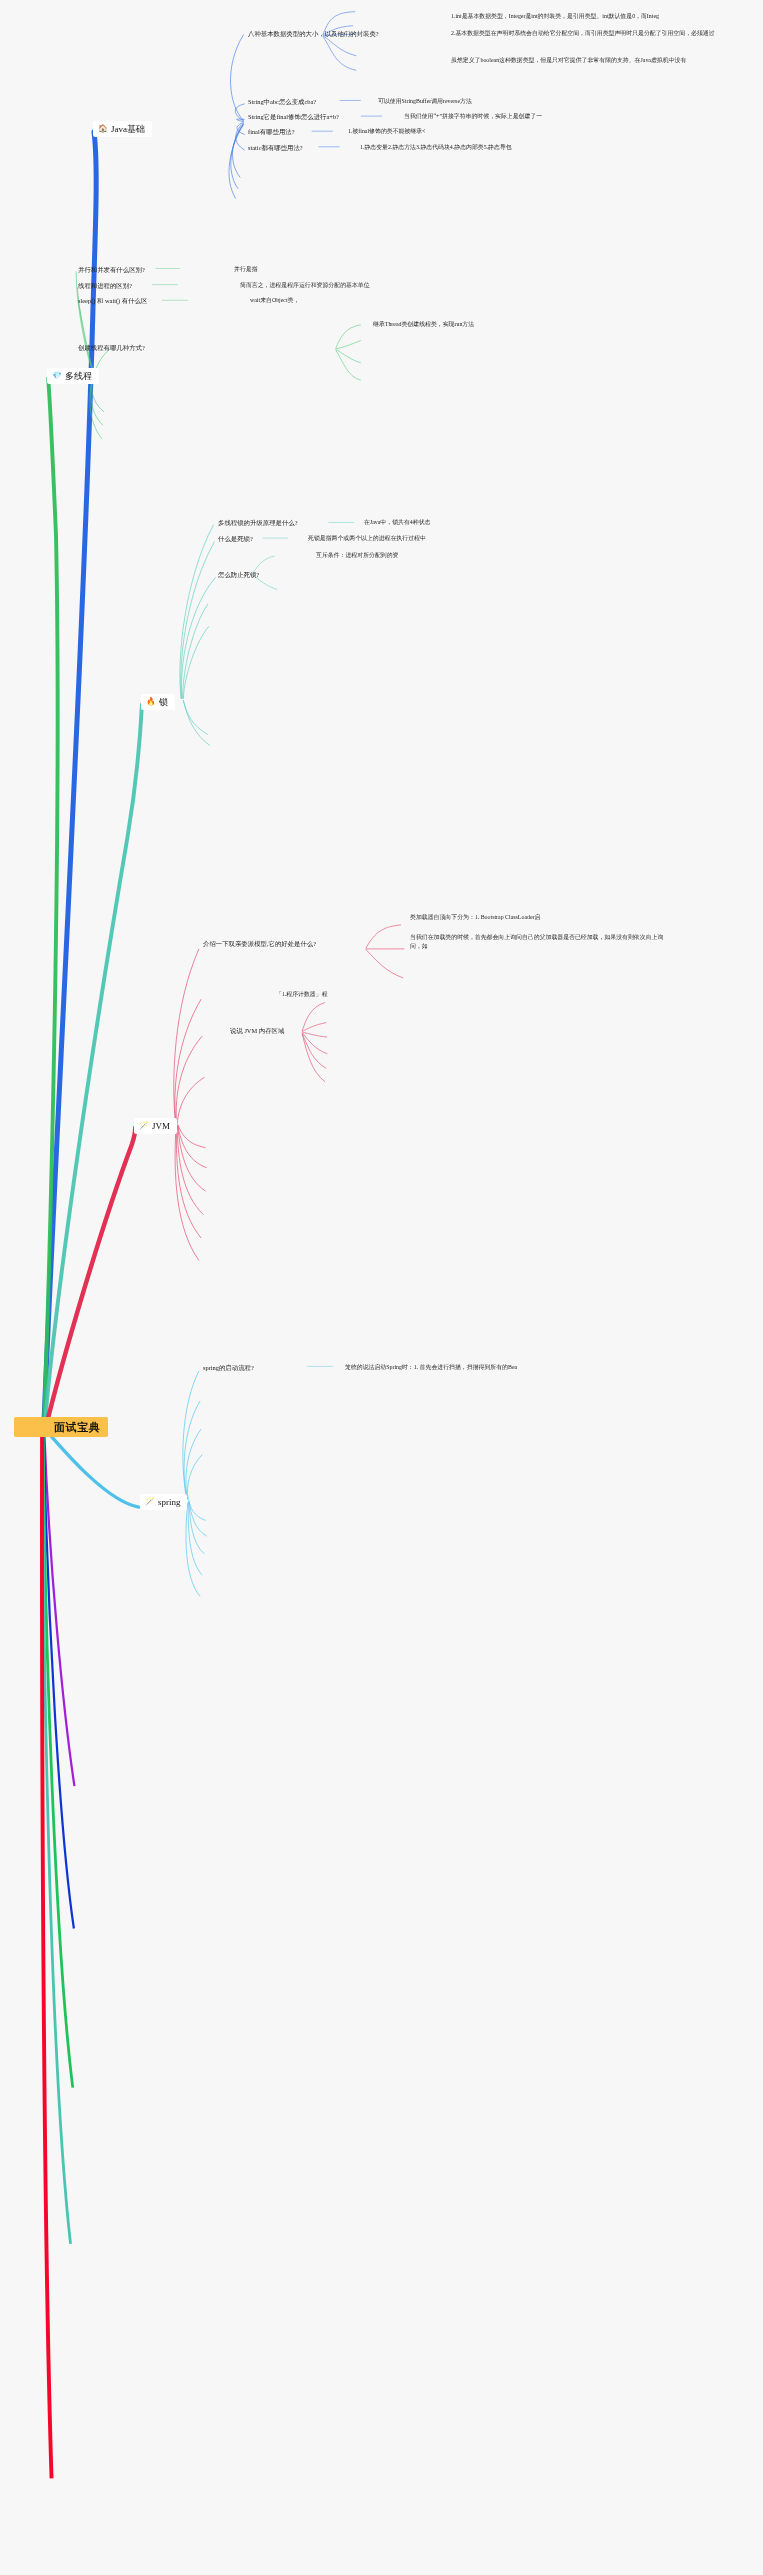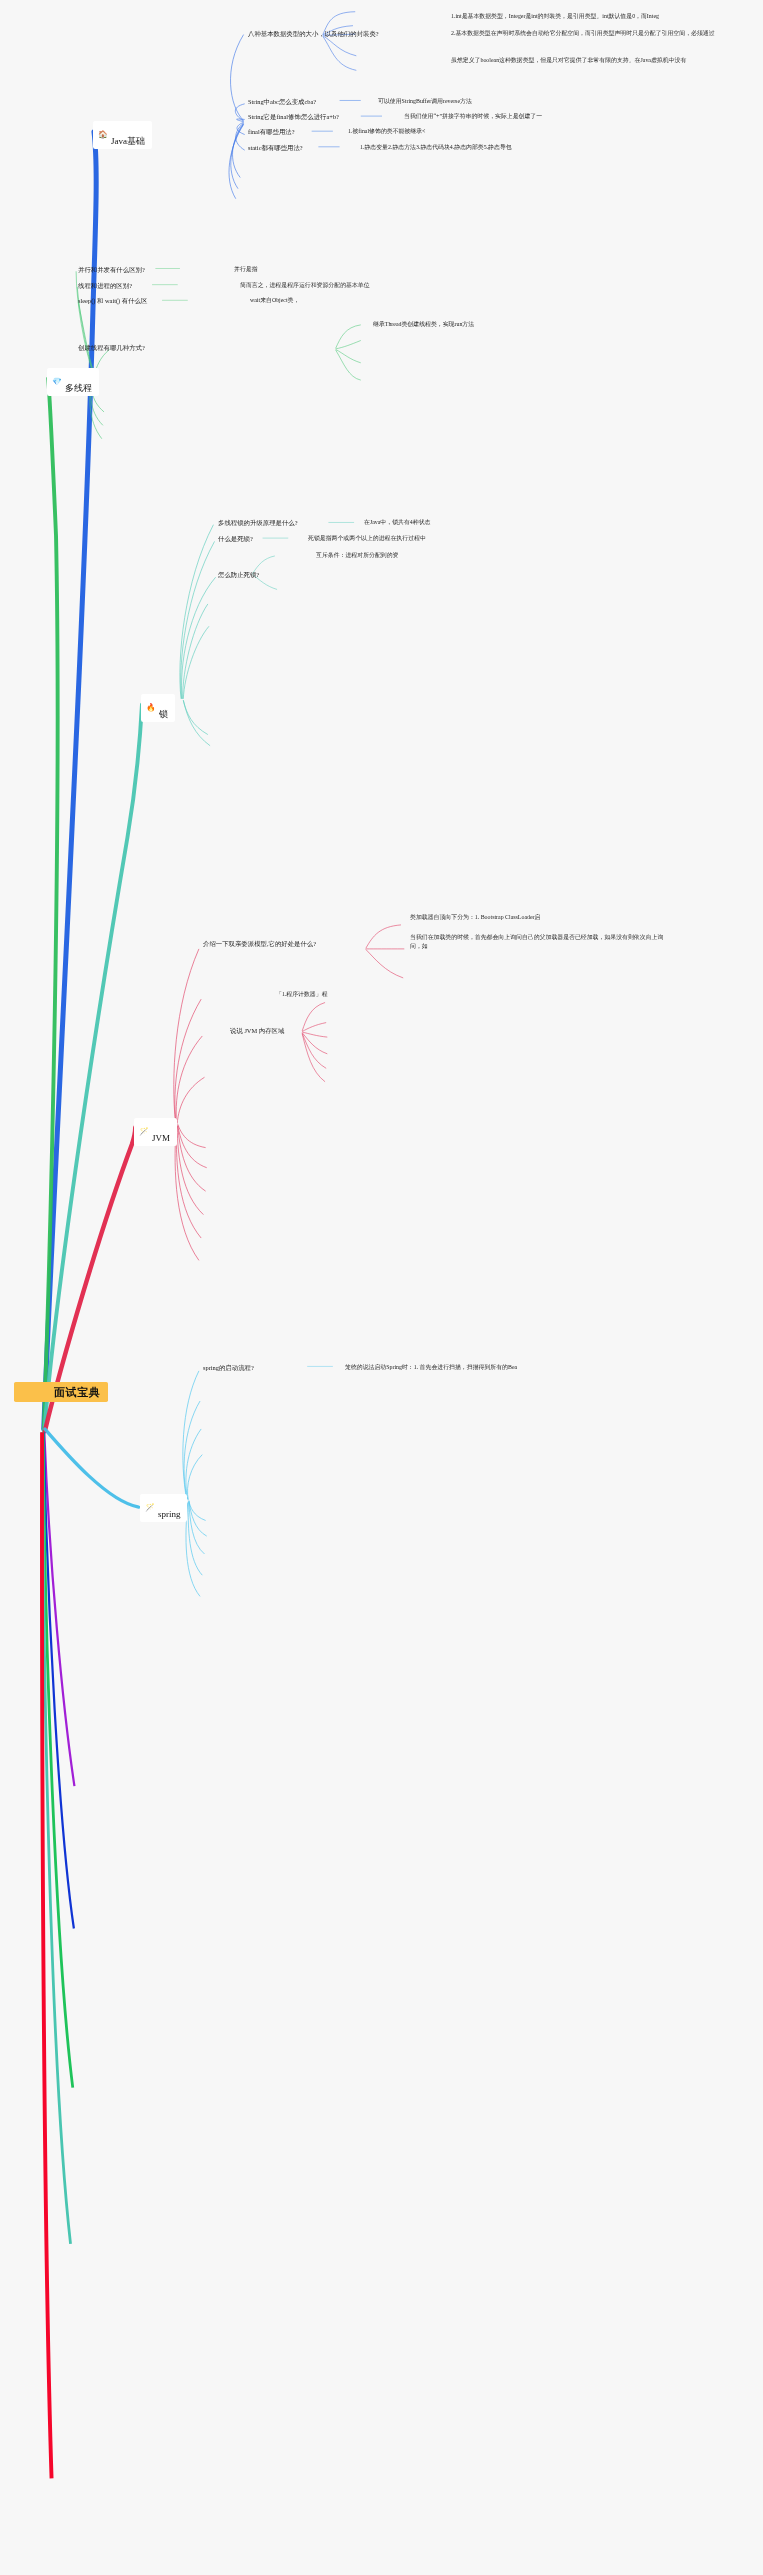--- a/index.html
+++ b/index.html
@@ -23,21 +23,21 @@
   }
 
   .branch{
     background:#ffffff;border-radius:2.2px;
     padding:2.8px 6.7px 3.3px 5.6px;
     font-size:9px;color:#141414;
     display:flex;align-items:center;gap:2.8px;
     line-height:1.15;
   }
   .branch .ico{font-size:7.8px;line-height:1;display:inline-block;}
-  .branch .lbl{font-family:"Liberation Serif","DejaVu Serif",serif;margin-top:12px;}
+  .branch .lbl{font-family:"Liberation Serif","DejaVu Serif",serif;}
 
   .topic{
     font-size:6.4px;color:#1b1b1b;
     font-family:"Liberation Serif","DejaVu Serif",serif;
     line-height:1.45;
   }
   .leaf{
     font-size:5.9px;color:#1f1f1f;
     font-family:"Liberation Serif","DejaVu Serif",serif;
     line-height:1.55;
@@ -182,21 +182,21 @@
       <path d="M338,2689 C342,2714 348,2740 370,2752"></path>
       <path d="M338,2690 C340,2726 344,2766 366,2784"></path>
       <path d="M337,2691 C336,2740 338,2796 362,2822"></path>
       <path d="M336,2692 C330,2754 330,2826 358,2860"></path>
     </g>
     <g stroke="#a8e0f3" stroke-width="1.6">
       <line x1="550" y1="2448" x2="596" y2="2448"></line>
     </g>
   </svg>
 
-  <div class="node root" style="left:14px;top:1382px;padding-left:40px;">面试宝典</div>
+  <div class="node root" style="left:14px;top:1417px;padding-left:40px;">面试宝典</div>
 
   <div class="node branch" style="left:93px;top:121px;">
     <span class="ico">🏠</span>
     <span class="lbl">Java基础</span>
   </div>
 
   <div class="node branch" style="left:47px;top:368px;">
     <span class="ico">💎</span>
     <span class="lbl">多线程</span>
   </div>

